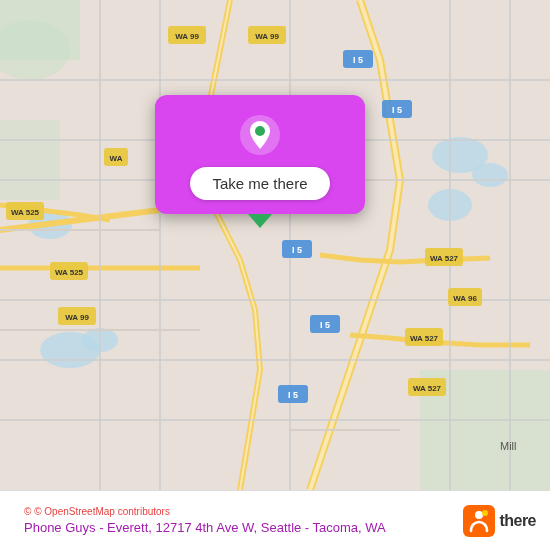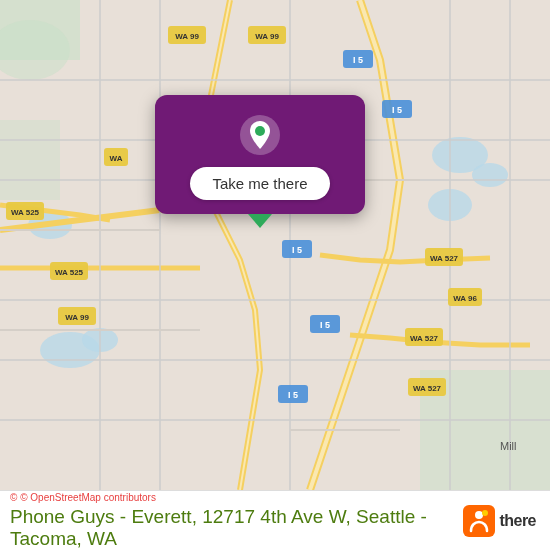--- a/index.html
+++ b/index.html
@@ -26,21 +26,21 @@
       top: 0; left: 0;
       width: 100%; height: 100%;
     }
 
     
     #location-card {
       position: absolute;
       top: 95px;
       left: 155px;
       width: 210px;
-      background-color: #701a75;
+      background-color: #d946ef;
       border-radius: 12px;
       padding: 18px 14px 14px 14px;
       display: flex;
       flex-direction: column;
       align-items: center;
       box-shadow: 0 4px 16px rgba(0,0,0,0.35);
       z-index: 10;
     }
 
     #location-pin {
@@ -63,43 +63,43 @@
     }
 
     
     #bottom-bar {
       width: 550px;
       height: 60px;
       background: white;
       display: flex;
       align-items: center;
       justify-content: space-between;
-      padding: 0 14px 0 10px;
+      padding: 0 14px 0 24px;
       border-top: 1px solid #ddd;
       position: relative;
     }
 
     #bottom-left {
       display: flex;
       flex-direction: column;
     }
 
     #osm-credit {
       font-size: 10px;
       color: #555;
       margin-bottom: 3px;
     }
 
     #osm-credit span {
       color: #e84040;
     }
 
     #location-label {
-      font-size: 19px;
-      color: #4d7c0f;
+      font-size: 13px;
+      color: #a21caf;
       font-weight: 400;
     }
 
     #moovit-logo {
       display: flex;
       align-items: center;
       gap: 4px;
     }
 
     #moovit-icon {

